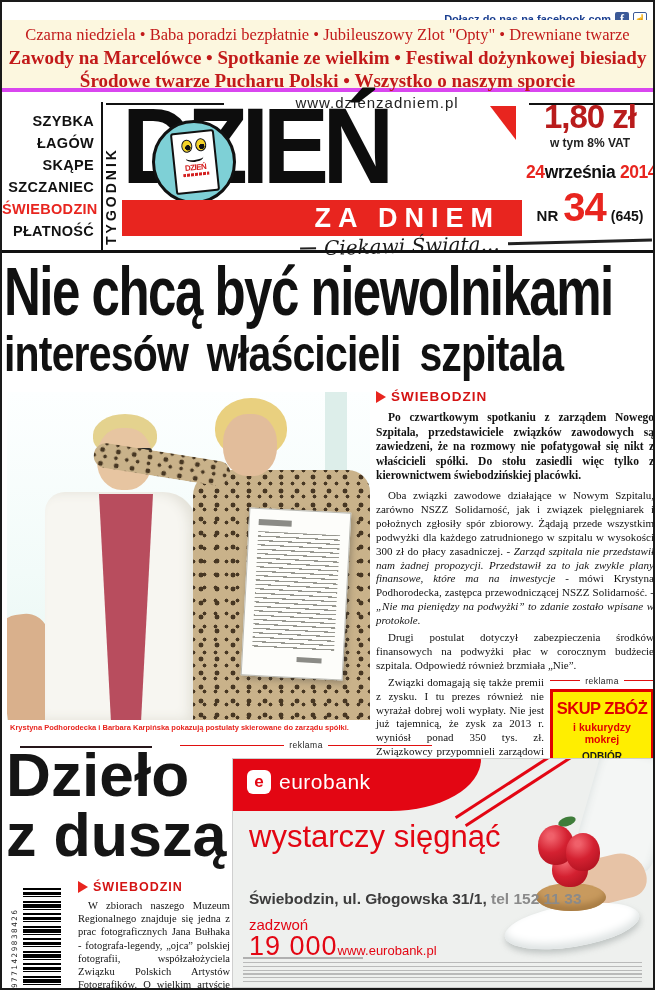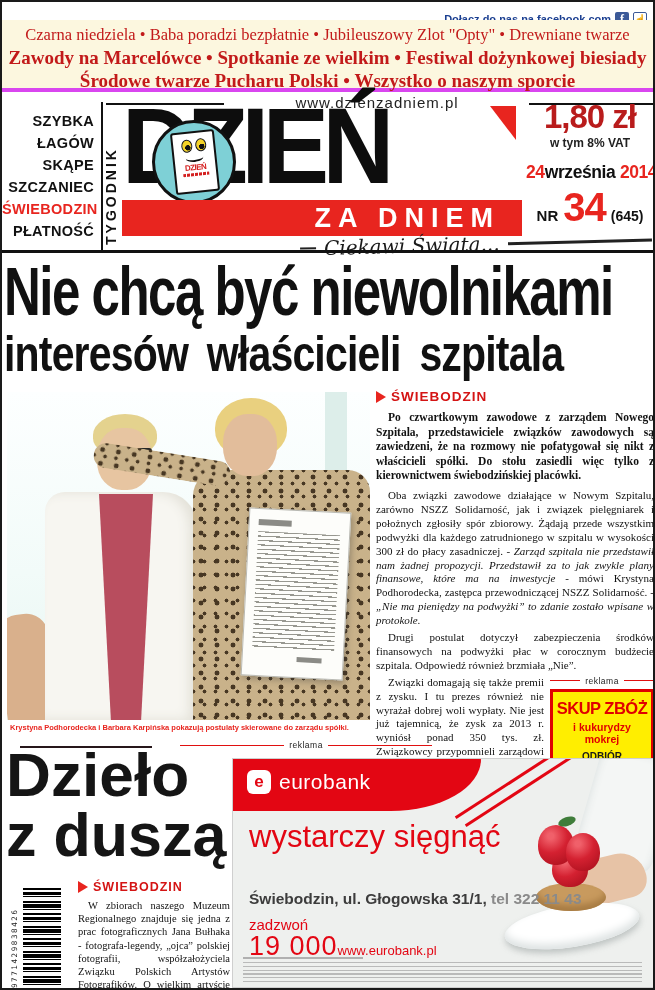--- a/index.html
+++ b/index.html
@@ -289,21 +289,21 @@
       <div class="doc-sig"></div>
     </div>
   </div>
   <div class="photo-caption">Krystyna Podhorodecka i Barbara Karpińska pokazują postulaty skierowane do zarządu spółki.</div>
 
   <div class="sec-article">
     <div class="loc-row">
       <span class="loc-arrow"></span>
       <span class="loc-text">ŚWIEBODZIN</span>
     </div>
-    <div class="lead">Po czwartkowym zawodowe z zarządem Nowego Szpitala, przedstawiciele związków zawodowych są zawiedzeni, że na rozmowy nie pofatygował się nikt z właścicieli spółki. Do stołu zasiedli więc tylko z kierownictwem świebodzińskiej placówki.</div>
+    <div class="lead">Po czwartkowym spotkaniu z zarządem Nowego Szpitala, przedstawiciele związków zawodowych są zawiedzeni, że na rozmowy nie pofatygował się nikt z właścicieli spółki. Do stołu zasiedli więc tylko z kierownictwem świebodzińskiej placówki.</div>
     <div class="bodytext"><span>Oba związki zawodowe działające w Nowym Szpitalu, zarówno NSZZ Solidarność, jak i związek pielęgniarek i położnych zgłosiły spór zbiorowy. Żądają przede wszystkim podwyżki dla każdego zatrudnionego w szpitalu w wysokości 300 zł do płacy zasadniczej. - </span><span class="it">Zarząd szpitala nie przedstawił nam żadnej propozycji. Przedstawił za to jak zwykle plany finansowe, które ma na inwestycje</span><span> - mówi Krystyna Podhorodecka, zastępca przewodniczącej NSZZ Solidarność. - </span><span class="it">„Nie ma pieniędzy na podwyżki” to zdanie zostało wpisane w protokole.</span></div>
     <div class="bodytext tight">Drugi postulat dotyczył zabezpieczenia środków finansowych na podwyżki płac w corocznym budżecie szpitala. Odpowiedź również brzmiała „Nie”.</div>
     <div class="bottom-row">
       <div class="p3-col">
         <div class="bodytext" style="margin-top:0">Związki domagają się także premii z zysku. I tu prezes również nie wyrażał dobrej woli wypłaty. Nie jest już tajemnicą, że zysk za 2013 r. wyniósł ponad 350 tys. zł. Związkowcy przypomnieli zarządowi pakiet socjalny zawarty w 2008 r., w chwili przekształcania szpitala w spółkę. Jest w nim zapis: „Wypłata premii z osiągniętego zysku”.</div>
         <div class="cont">&gt;&gt; 11</div>
       </div>
       <div class="ad-col">
         <div class="reklama-row">
           <span class="rline"></span>
@@ -362,21 +362,21 @@
     </div>
     <div class="euro-stripe1"></div>
     <div class="euro-stripe2"></div>
     <div class="euro-band">
       <span class="euro-logo-badge">e</span>
       <span class="euro-brand">eurobank</span>
     </div>
     <div class="euro-h1">wystarczy sięgnąć</div>
     <div class="euro-addr">
       <span class="addr-b">Świebodzin, ul. Głogowska 31/1,</span>
-      <span class="addr-tel">tel 322 11 43</span>
+      <span class="addr-tel">tel 152 11 33</span>
     </div>
     <div class="euro-call">zadzwoń</div>
     <div class="euro-num-row">
       <span class="euro-num">19 000</span>
       <span class="euro-web">www.eurobank.pl</span>
     </div>
     <div class="fineprint-cap"></div>
     <div class="fineprint"></div>
   </div>
 

